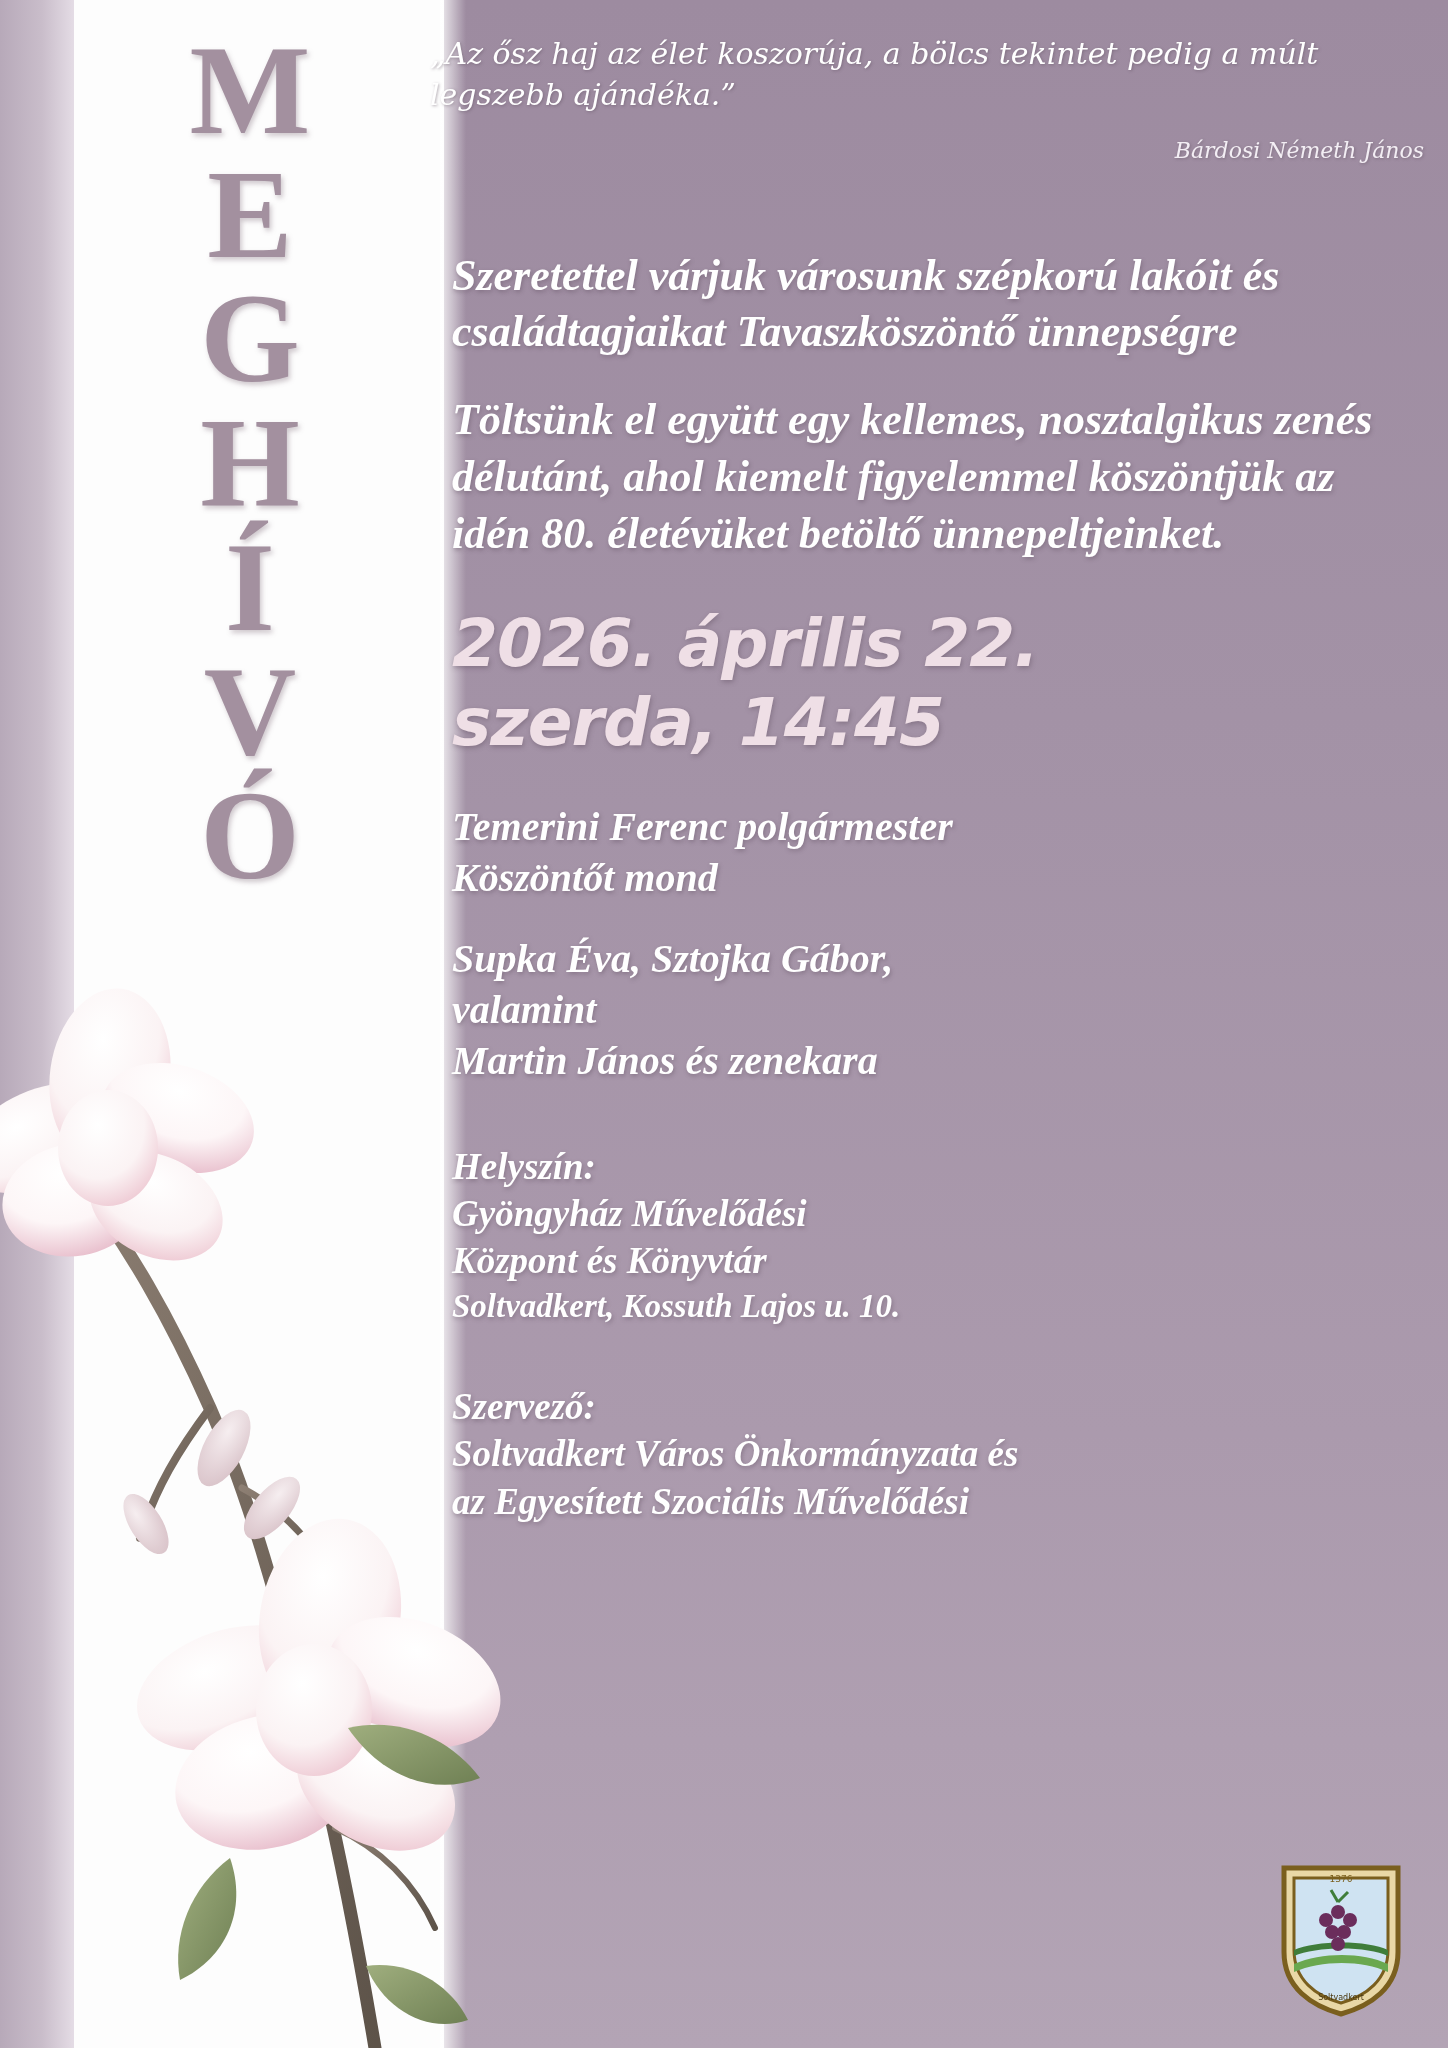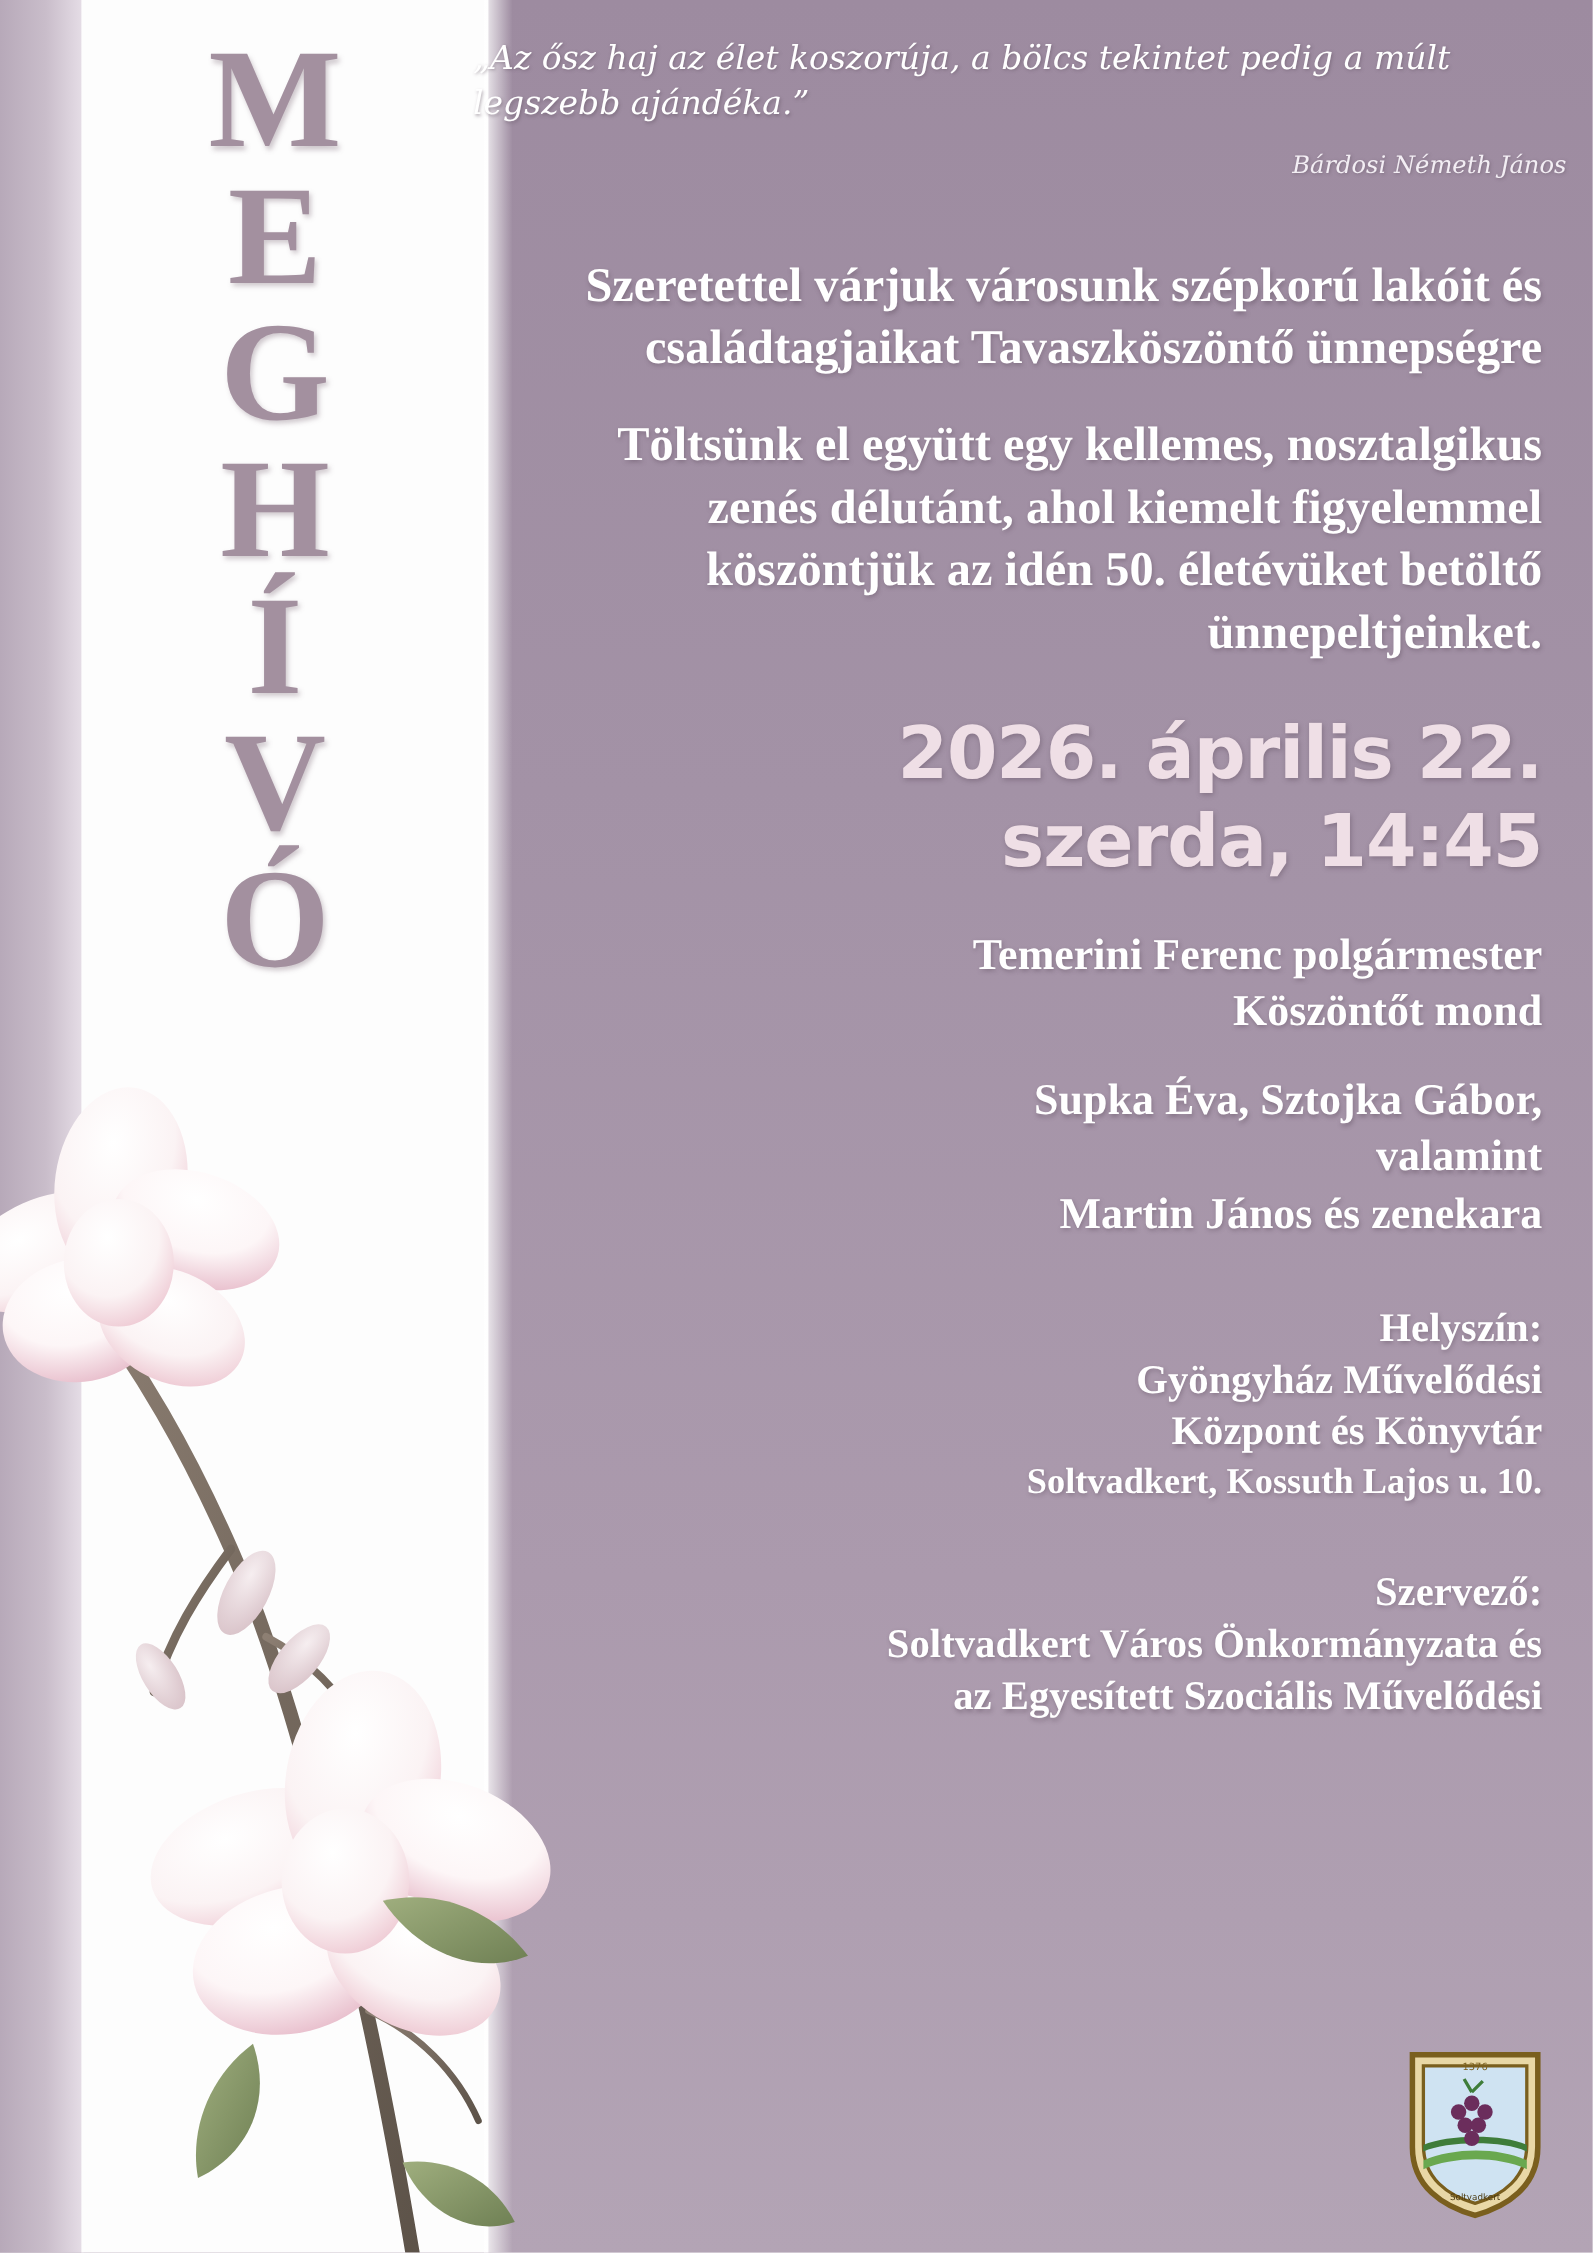--- a/index.html
+++ b/index.html
@@ -85,23 +85,24 @@
     font-style: italic;
     font-size: 22px;
     color: #f3eef4;
     text-shadow: 1px 1px 3px rgba(90,75,90,0.45);
   }
 
   
   .content {
     position: absolute;
     left: 452px;
-    top: 232px;
+    top: 248px;
     width: 950px;
-    text-align: right;
+    text-align: left;
+    font-style: italic;
   }
   .block {
     margin: 0 0 30px 0;
   }
   .lead {
     font-size: 44px;
     font-weight: bold;
     line-height: 1.28;
     text-shadow: 1px 2px 4px rgba(95,78,95,0.45);
   }
@@ -173,21 +174,21 @@
     <span>Í</span>
     <span>V</span>
     <span>Ó</span>
   </div>
 
   <div class="quote">„Az ősz haj az élet koszorúja, a bölcs tekintet pedig a múlt legszebb ajándéka.”</div>
   <div class="quote-author">Bárdosi Németh János</div>
 
   <div class="content">
     <div class="block lead">Szeretettel várjuk városunk szépkorú lakóit és családtagjaikat Tavaszköszöntő ünnepségre</div>
-    <div class="block body-text">Töltsünk el együtt egy kellemes, nosztalgikus zenés délutánt, ahol kiemelt figyelemmel köszöntjük az idén 50. életévüket betöltő ünnepeltjeinket.</div>
+    <div class="block body-text">Töltsünk el együtt egy kellemes, nosztalgikus zenés délutánt, ahol kiemelt figyelemmel köszöntjük az idén 80. életévüket betöltő ünnepeltjeinket.</div>
 
     <div class="date">
       <div>2026. április 22.</div>
       <div>szerda, 14:45</div>
     </div>
 
     <div class="sect">
       <div>Temerini Ferenc polgármester</div>
       <div>Köszöntőt mond</div>
     </div>

